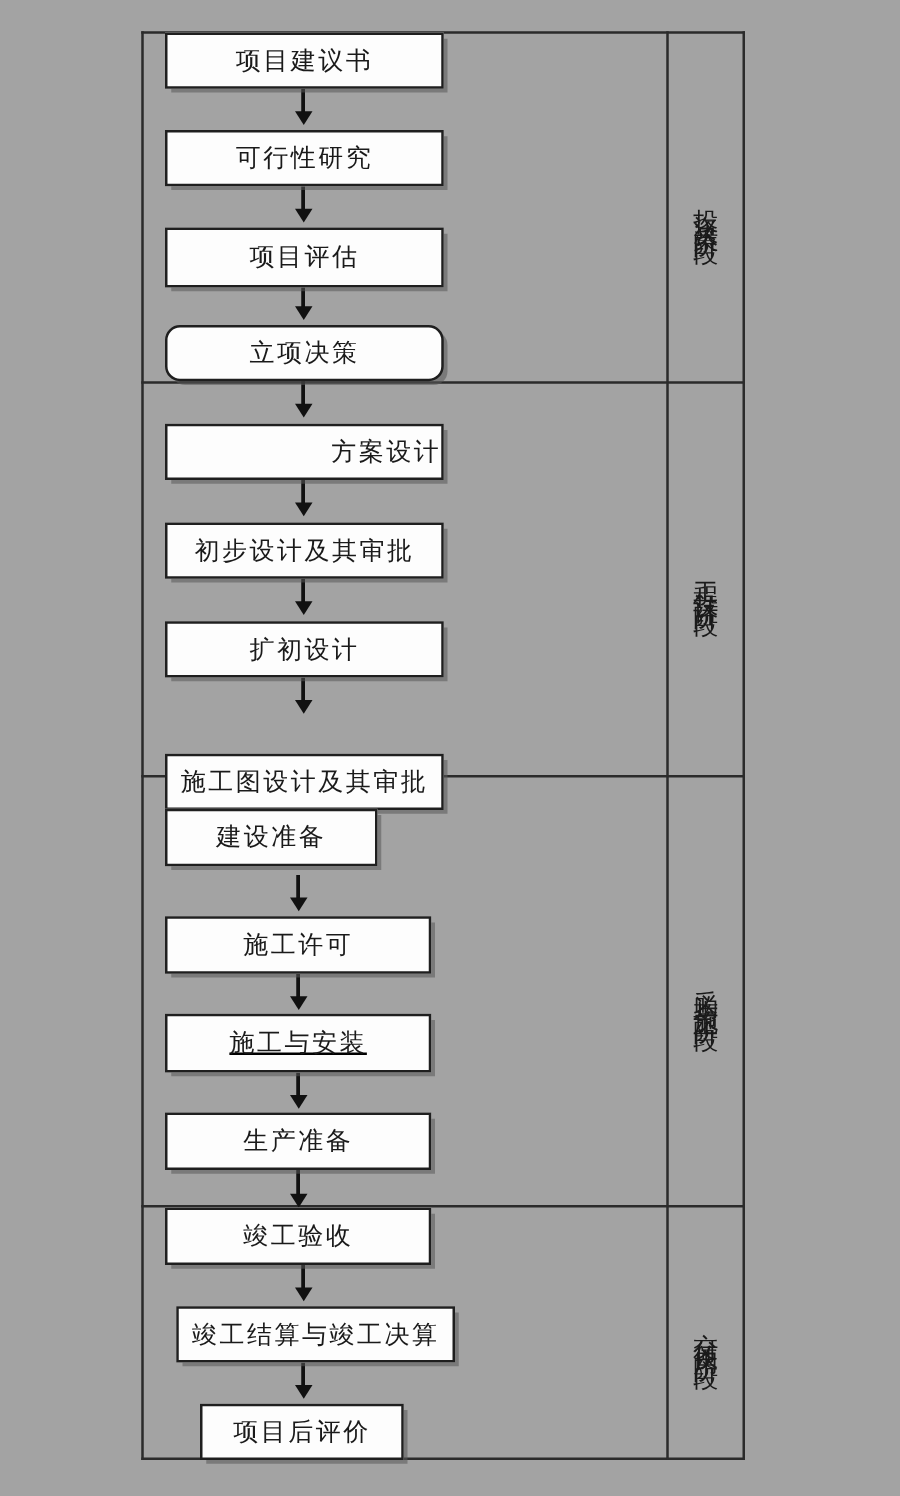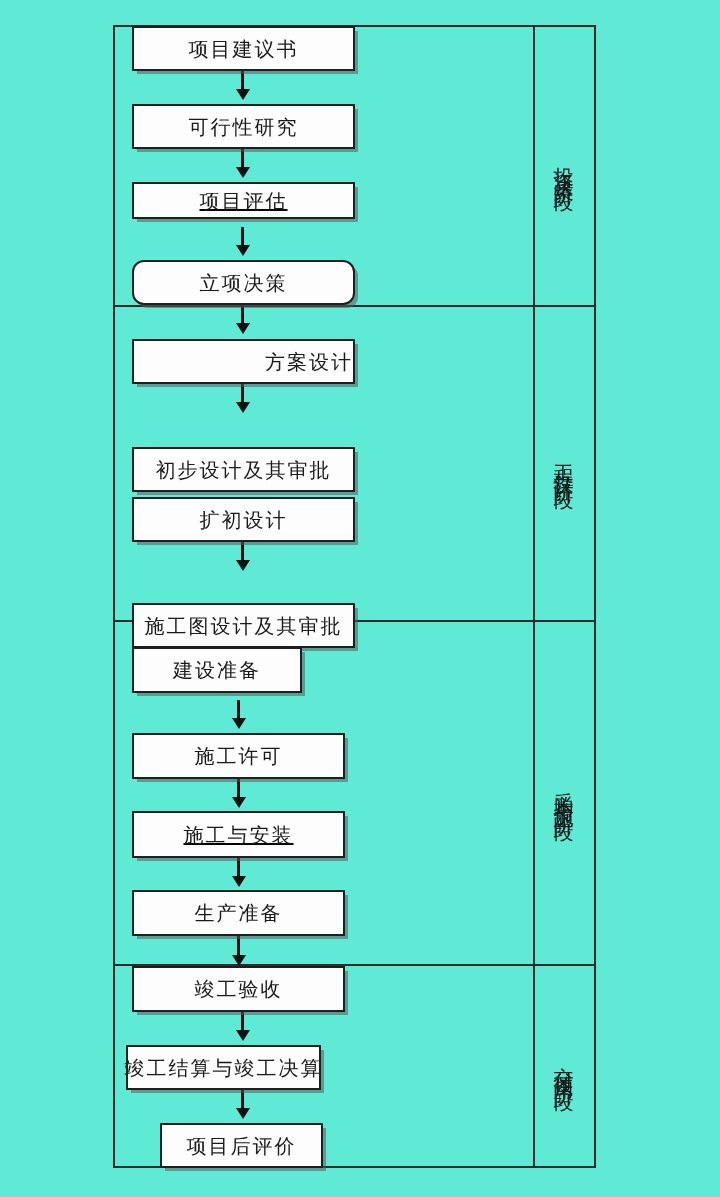--- a/index.html
+++ b/index.html
@@ -5,21 +5,21 @@
   html,body{margin:0;padding:0;background:#ffffff;}
   body{
     font-family:"Liberation Serif","DejaVu Serif",serif;
     -webkit-font-smoothing:antialiased;
   }
 
   #stage{
     position:relative;
     width:720px;
     height:1197px;
-    background:#5eead4;
+    background:#a3a3a3;
     overflow:hidden;
   }
 
   
   .frame-line{
     position:absolute;
     background:#2b2b2b;
   }
   .frame-line.h{height:2px;}
   .frame-line.v{width:2px;}
@@ -146,33 +146,33 @@
   <div class="arrowhead" style="left:236px;top:1108px;"></div>
 
   <div class="node" style="left:132px;top:26px;width:223px;height:45px;">
     <span class="node-label">项目建议书</span>
   </div>
 
   <div class="node" style="left:132px;top:104px;width:223px;height:45px;">
     <span class="node-label">可行性研究</span>
   </div>
 
-  <div class="node" style="left:132px;top:182px;width:223px;height:37px;text-decoration:underline;">
+  <div class="node" style="left:132px;top:182px;width:223px;height:48px;">
     <span class="node-label">项目评估</span>
   </div>
 
   <div class="node" style="left:132px;top:260px;width:223px;height:45px;border-radius:12px;">
     <span class="node-label">立项决策</span>
   </div>
 
   <div class="node" style="left:132px;top:339px;width:223px;height:45px;justify-content:flex-end;">
     <span class="node-label">方案设计</span>
   </div>
 
-  <div class="node" style="left:132px;top:418px;width:223px;height:45px;margin-top:29px;">
+  <div class="node" style="left:132px;top:418px;width:223px;height:45px;">
     <span class="node-label">初步设计及其审批</span>
   </div>
 
   <div class="node" style="left:132px;top:497px;width:223px;height:45px;">
     <span class="node-label">扩初设计</span>
   </div>
 
   <div class="node" style="left:132px;top:575px;width:223px;height:45px;margin-top:28px;">
     <span class="node-label">施工图设计及其审批</span>
   </div>
@@ -190,21 +190,21 @@
   </div>
 
   <div class="node" style="left:132px;top:890px;width:213px;height:46px;">
     <span class="node-label">生产准备</span>
   </div>
 
   <div class="node" style="left:132px;top:966px;width:213px;height:46px;">
     <span class="node-label">竣工验收</span>
   </div>
 
-  <div class="node" style="left:126px;top:1045px;width:195px;height:45px;">
+  <div class="node" style="left:141px;top:1045px;width:223px;height:45px;">
     <span class="node-label">竣工结算与竣工决算</span>
   </div>
 
   <div class="node" style="left:160px;top:1123px;width:163px;height:45px;">
     <span class="node-label">项目后评价</span>
   </div>
 
 </div>
 
 </body></html>

